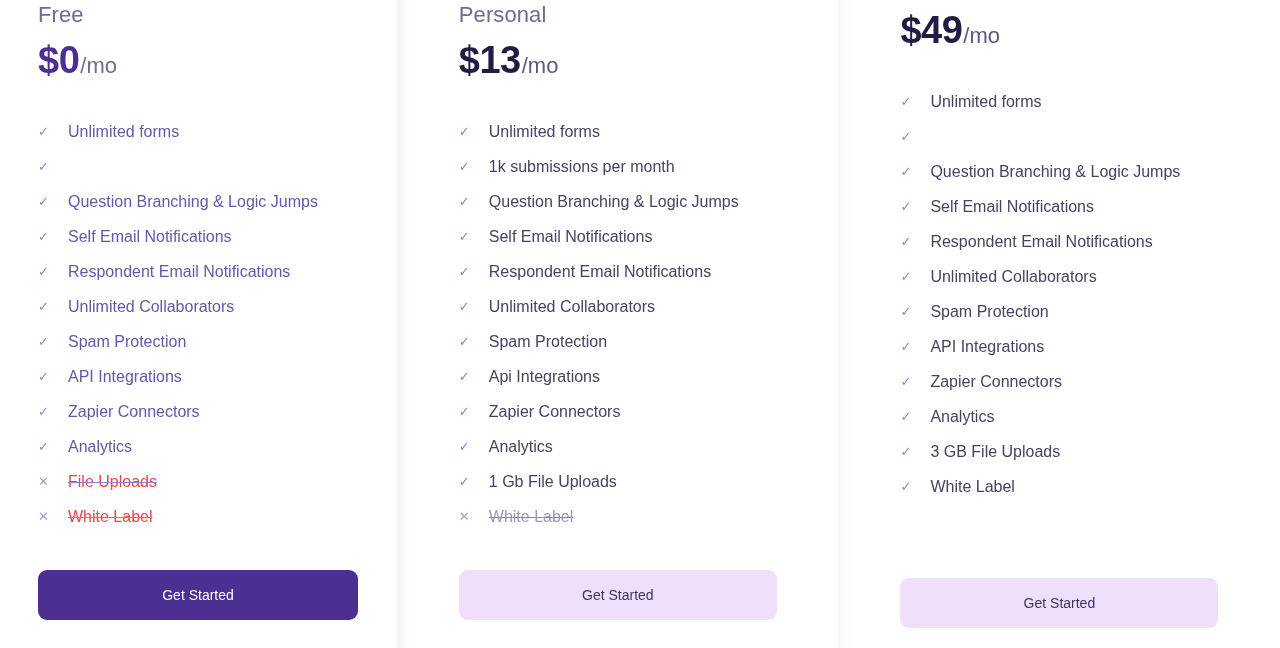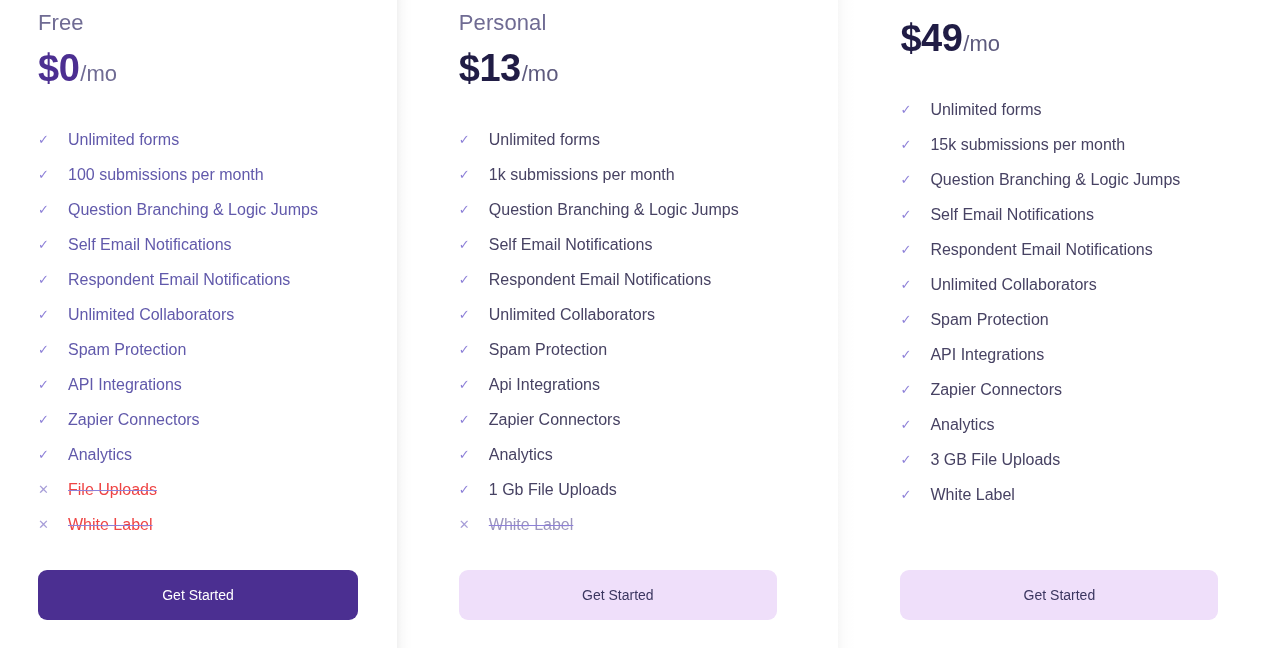--- a/index.html
+++ b/index.html
@@ -50,21 +50,21 @@
     background: linear-gradient(to right,
         rgba(0,0,0,0.030) 0%,
         rgba(0,0,0,0.012) 30%,
         rgba(0,0,0,0.003) 60%,
         rgba(0,0,0,0.000) 100%);
   }
 
   .plan-inner {
     padding-left: 38px;
     padding-right: 20px;
-    padding-top: 8px;
+    padding-top: 0;
     box-sizing: border-box;
     height: 100%;
     position: relative;
   }
   .col-paid .plan-inner { padding-left: 42px; }
 
   .plan-name {
     font-size: 22px;
     font-weight: 400;
     letter-spacing: 0.1px;
@@ -181,21 +181,20 @@
           <span class="plan-price">$0</span>
           <span class="plan-period">/mo</span>
         </div>
         <ul class="feature-list">
           <li class="feature-item enabled">
             <span class="feature-mark">✓</span>
             <span class="feature-label">Unlimited forms</span>
           </li>
           <li class="feature-item enabled">
             <span class="feature-mark">✓</span>
-            <span class="feature-label">100 submissions per month</span>
           </li>
           <li class="feature-item enabled">
             <span class="feature-mark">✓</span>
             <span class="feature-label">Question Branching &amp; Logic Jumps</span>
           </li>
           <li class="feature-item enabled">
             <span class="feature-mark">✓</span>
             <span class="feature-label">Self Email Notifications</span>
           </li>
           <li class="feature-item enabled">
@@ -302,21 +301,20 @@
           <span class="plan-price">$49</span>
           <span class="plan-period">/mo</span>
         </div>
         <ul class="feature-list">
           <li class="feature-item enabled">
             <span class="feature-mark">✓</span>
             <span class="feature-label">Unlimited forms</span>
           </li>
           <li class="feature-item enabled">
             <span class="feature-mark">✓</span>
-            <span class="feature-label">15k submissions per month</span>
           </li>
           <li class="feature-item enabled">
             <span class="feature-mark">✓</span>
             <span class="feature-label">Question Branching &amp; Logic Jumps</span>
           </li>
           <li class="feature-item enabled">
             <span class="feature-mark">✓</span>
             <span class="feature-label">Self Email Notifications</span>
           </li>
           <li class="feature-item enabled">

